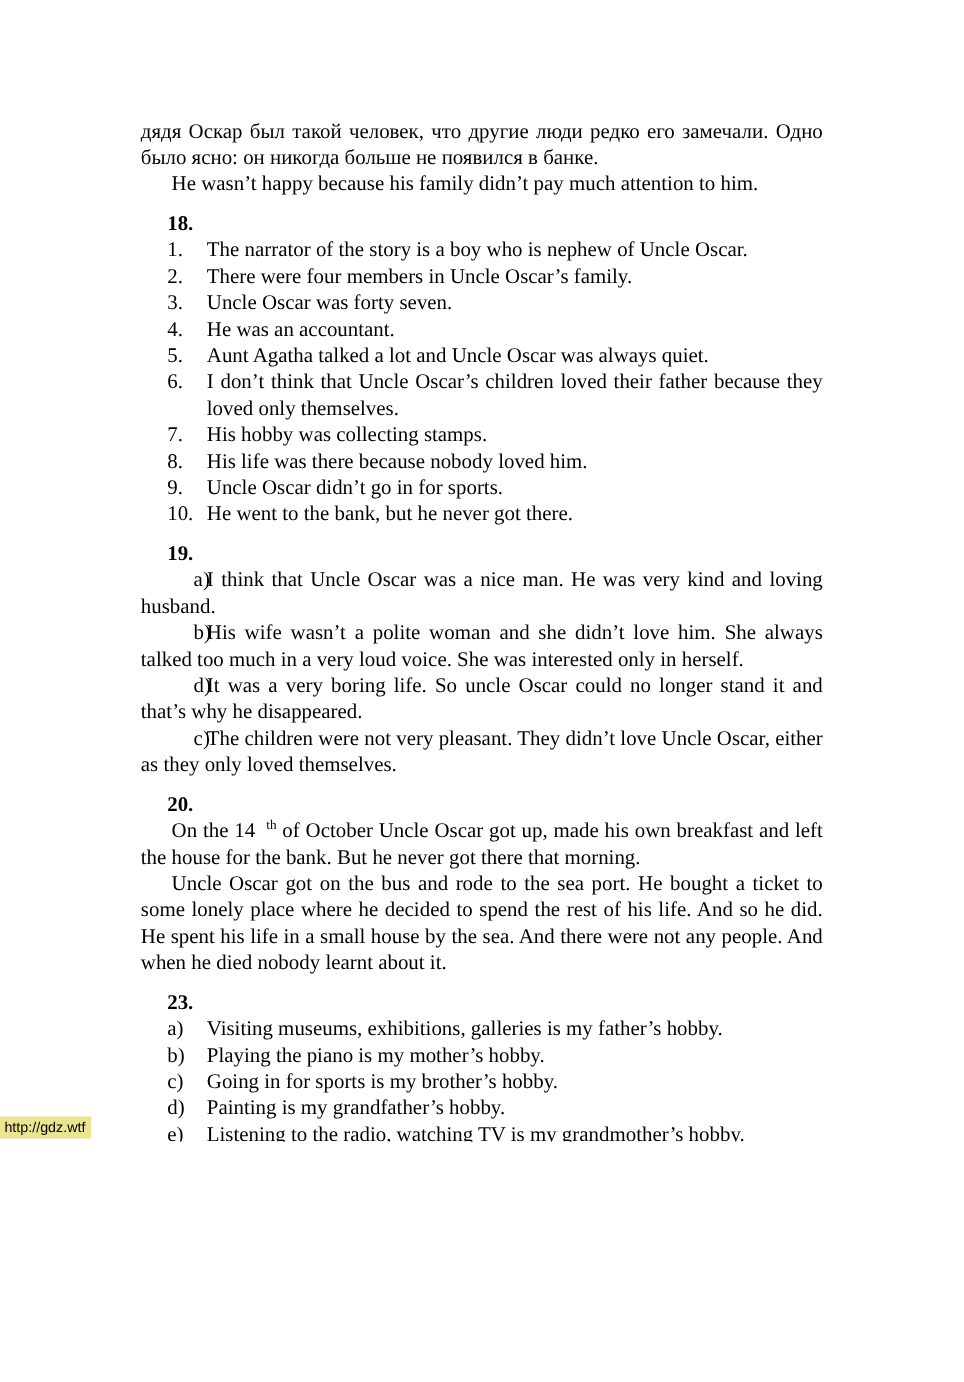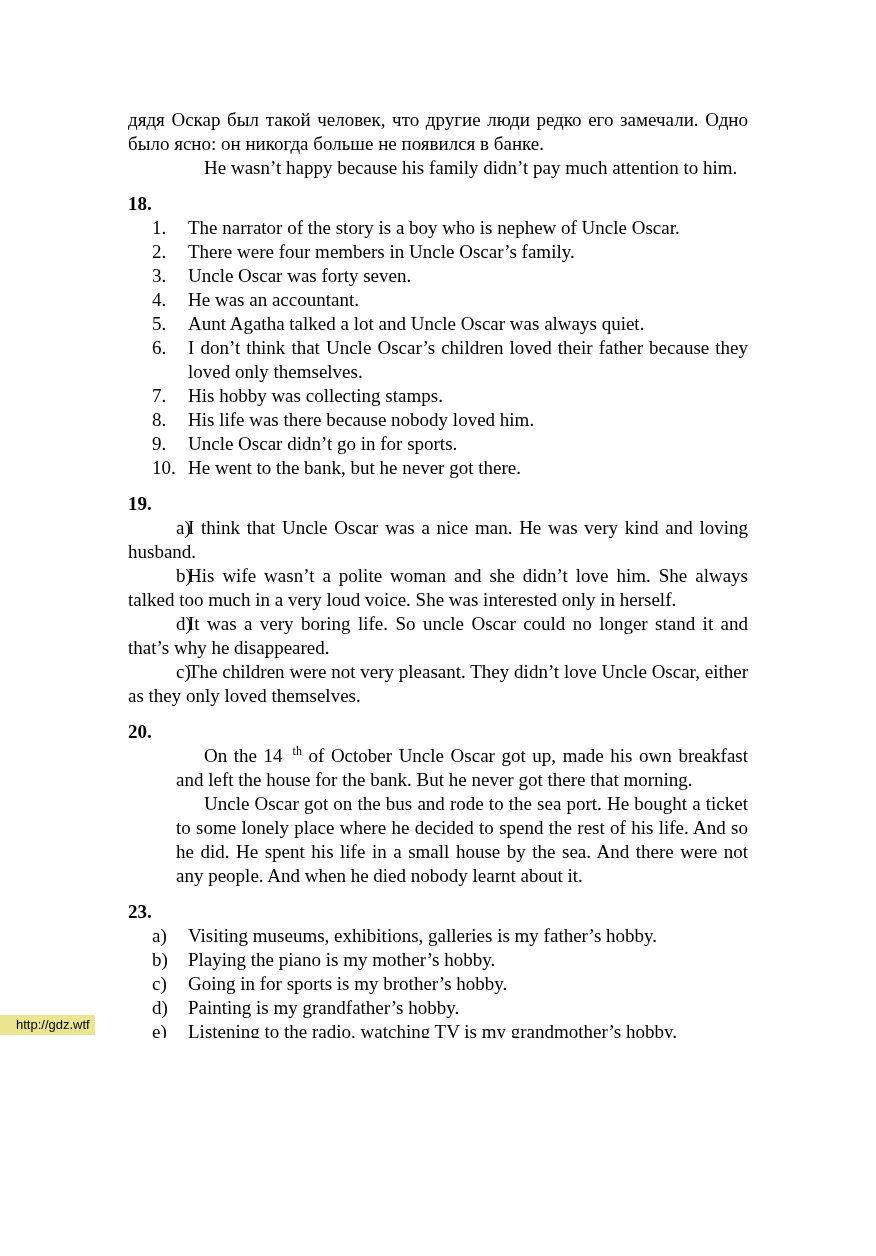--- a/index.html
+++ b/index.html
@@ -22,32 +22,32 @@
     padding: 108px 128px 0 128px;
   }
   p, .heading, .num-item {
     margin: 0;
   }
   .para {
     text-align: justify;
   }
   .indent {
     text-indent: 28px;
-    margin-left: 48px;
   }
   .lbl-para {
     text-indent: 24px;
     text-align: justify;
   }
   .plabel {
     display: inline-block;
     width: 36px;
   }
   .heading {
     font-weight: bold;
+    margin-left: 24px;
     margin-top: 12px;
   }
   .num-item {
     position: relative;
     padding-left: 60px;
     text-align: justify;
   }
   .num-item .num {
     position: absolute;
     left: 24px;
@@ -65,21 +65,21 @@
   }
   .watermark {
     position: absolute;
     left: 0;
     bottom: 3px;
     background: #ebe592;
     color: #000000;
     font-family: "Liberation Sans", "DejaVu Sans", sans-serif;
     font-size: 13px;
     line-height: 17px;
-    padding: 1px 5px 2px 16px;
+    padding: 1px 5px 2px 4px;
   }
 </style>
 </head>
 <body>
 
 <div class="page">
   <div class="content">
 
     <p class="para">дядя Оскар был такой человек, что другие люди редко его замечали. Одно было ясно: он никогда больше не появился в банке.</p>
     <p class="para indent">He wasn’t happy because his family didn’t pay much attention to him.</p>

